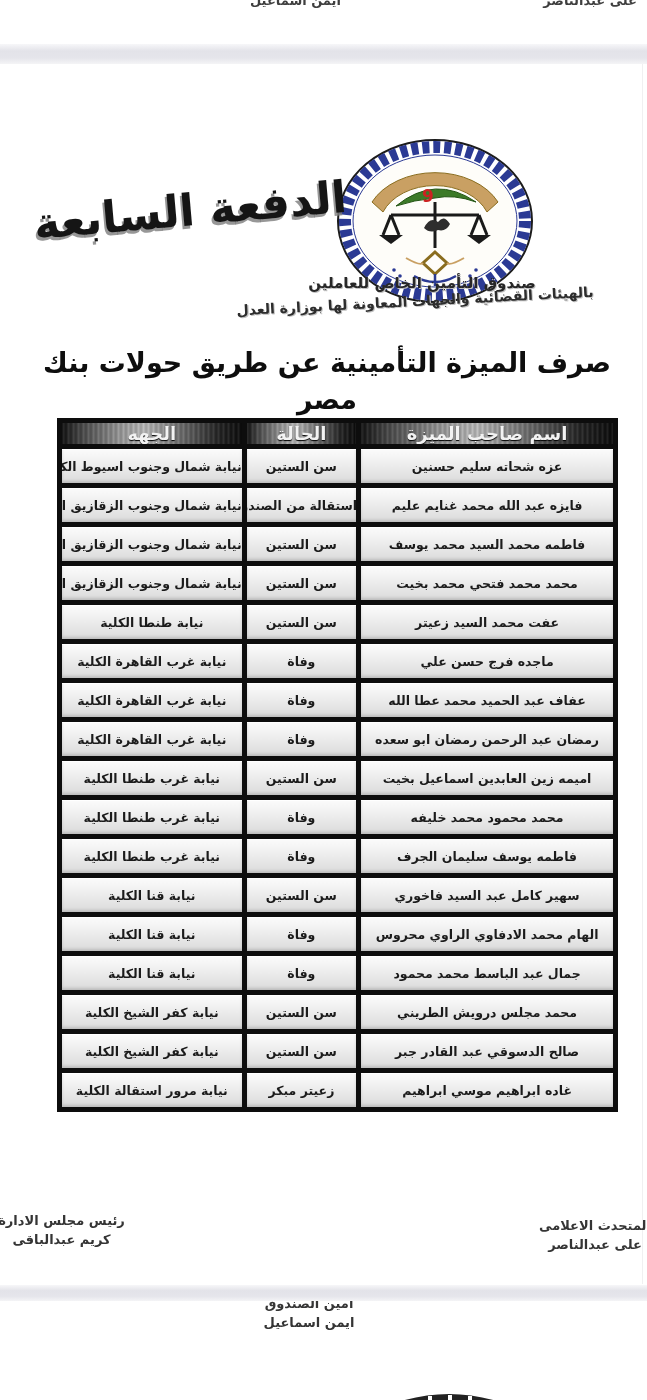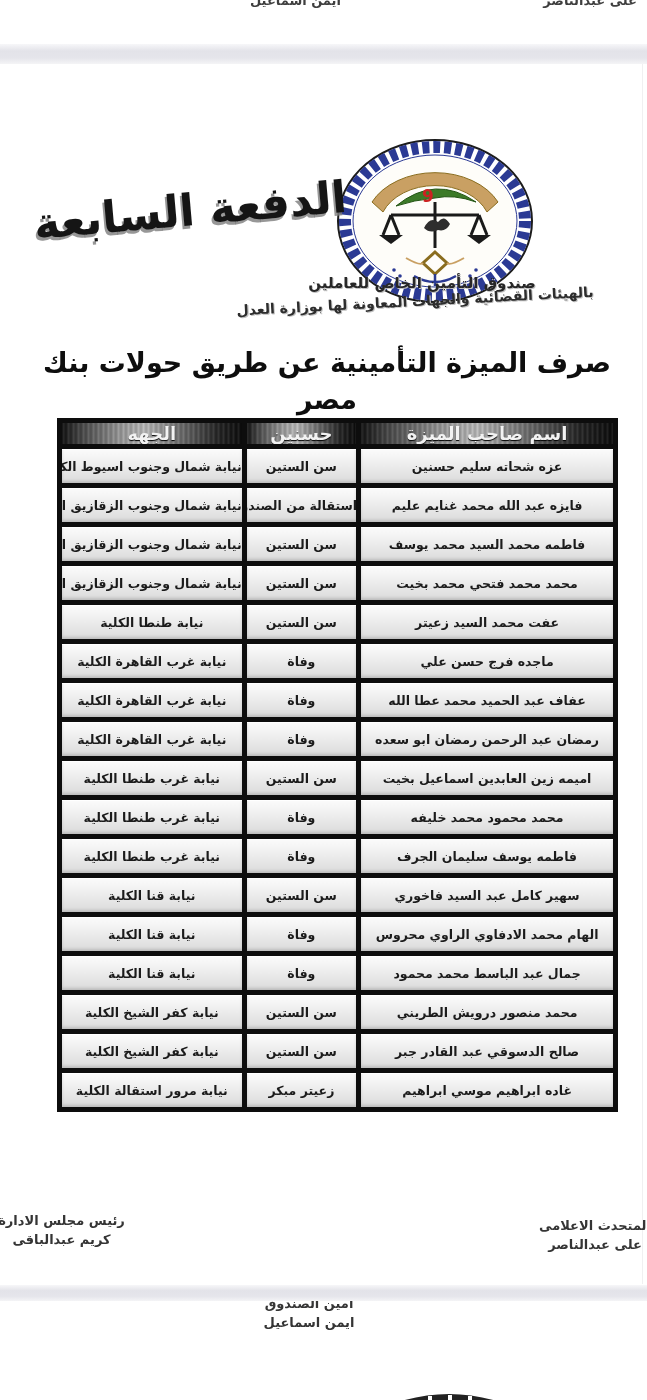--- a/index.html
+++ b/index.html
@@ -207,21 +207,21 @@
 
   <table class="benefits-table rtl" dir="rtl">
     <colgroup>
       <col style="width:46.2%">
       <col style="width:20.6%">
       <col style="width:33.2%">
     </colgroup>
     <thead>
       <tr>
         <th>اسم صاحب الميزة</th>
-        <th>حسنين</th>
+        <th>الحالة</th>
         <th>الجهه</th>
       </tr>
     </thead>
     <tbody>
     <tr>
       <td>عزه شحاته سليم حسنين</td>
       <td>سن الستين</td>
       <td>نيابة شمال وجنوب اسيوط الكلية</td>
     </tr>
 
@@ -297,21 +297,21 @@
       <td>نيابة قنا الكلية</td>
     </tr>
 
     <tr>
       <td>جمال عبد الباسط محمد محمود</td>
       <td>وفاة</td>
       <td>نيابة قنا الكلية</td>
     </tr>
 
     <tr>
-      <td>محمد منصور درويش الطريني</td>
+      <td>محمد مجلس درويش الطريني</td>
       <td>سن الستين</td>
       <td>نيابة كفر الشيخ الكلية</td>
     </tr>
 
     <tr>
       <td>صالح الدسوقي عبد القادر جبر</td>
       <td>سن الستين</td>
       <td>نيابة كفر الشيخ الكلية</td>
     </tr>
 

